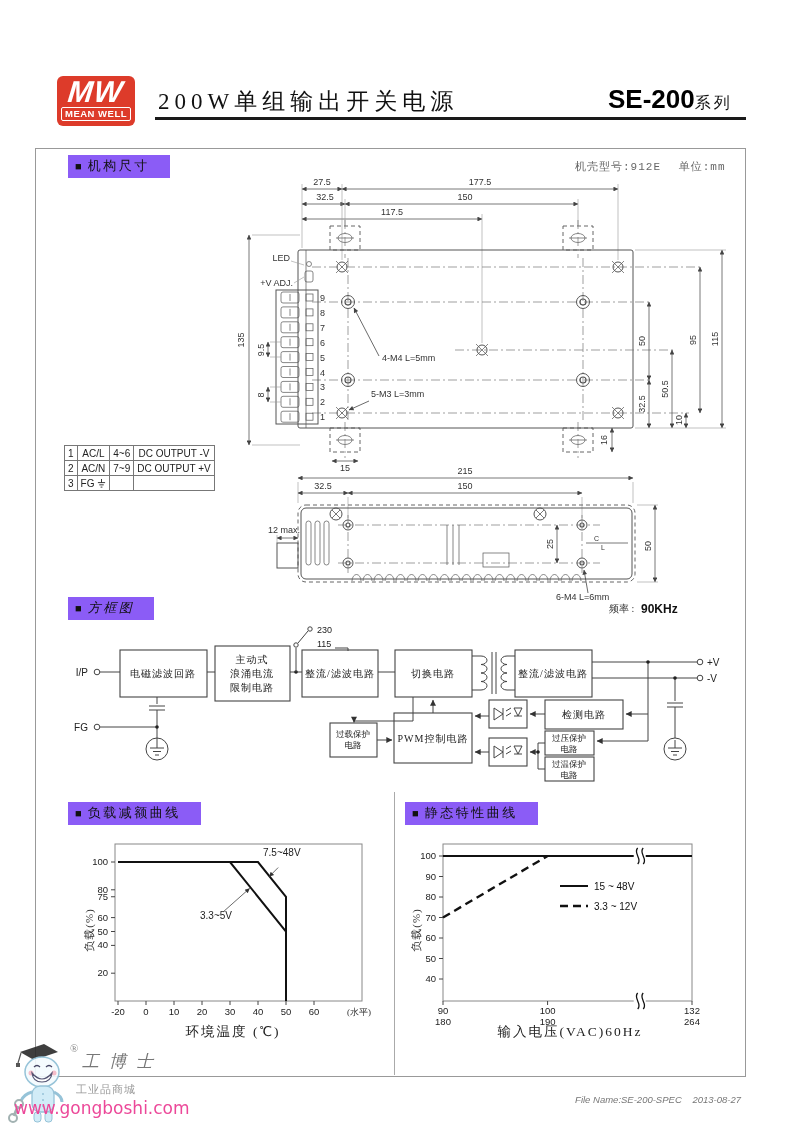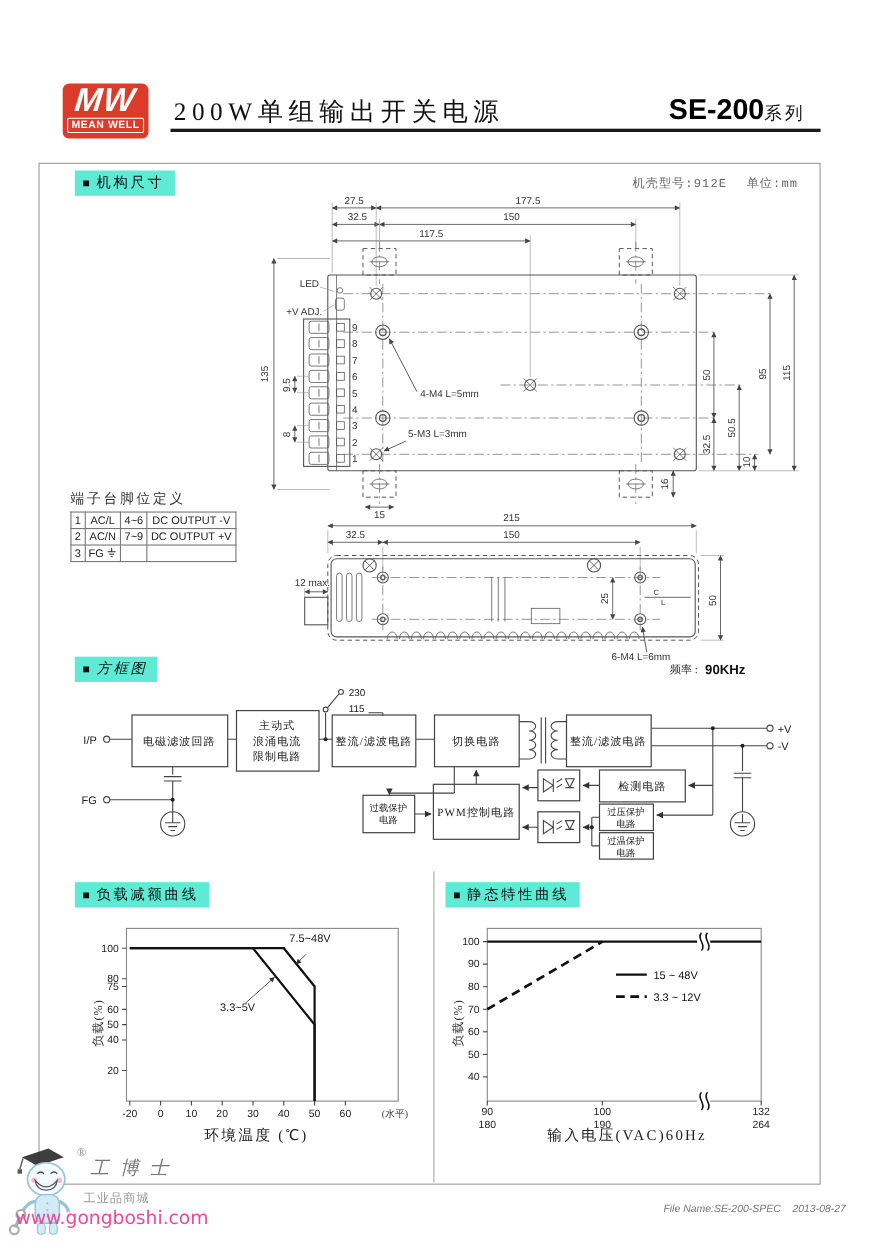--- a/index.html
+++ b/index.html
@@ -16,22 +16,22 @@
   .title{left:158px;top:86px;font-size:23px;color:#111;letter-spacing:5px;white-space:nowrap;}
   .series{left:608px;top:84px;white-space:nowrap;}
   .series .model{font:bold 26px "Liberation Sans",sans-serif;color:#000;}
   .series .suffix{font-size:16px;letter-spacing:3px;color:#111;}
   .rule{left:155px;top:117px;width:591px;height:2.5px;background:#1a1a1a;}
 
   
   .frame{left:35px;top:148px;width:709px;height:927px;border:1px solid #999;}
   .vdivider{left:394px;top:792px;width:1px;height:283px;background:#aaa;}
 
-  .sechdr{background:#5eead4;color:#111;font-size:13px;letter-spacing:2.5px;
-          padding:2px 9px 3px 7px;white-space:nowrap;}
+  .sechdr{background:#8b5cf6;color:#111;font-size:13px;letter-spacing:2.5px;
+          padding:2px 20px 3px 7px;white-space:nowrap;}
   .sechdr .bullet{font-size:11px;margin-right:6px;letter-spacing:0;}
   .unitline{left:575px;top:159px;font-size:11px;color:#666;letter-spacing:1px;}
   .unitline span{margin-left:14px;font-family:Liberation Mono, monospace;}
 
   
   .pintable-wrap{left:64px;top:445px;}
   .pintable-title{font-size:12.5px;letter-spacing:2.5px;color:#333;margin-bottom:3px;}
   table.pins{border-collapse:collapse;}
   table.pins th,table.pins td{border:1px solid #777;height:14px;padding:0 3px;text-align:center;}
   table.pins th{font:9.5px "Liberation Serif",serif;color:#555;letter-spacing:1px;font-weight:normal;}
@@ -71,21 +71,21 @@
   .ylab{font:11px "Liberation Serif",serif;fill:#333;letter-spacing:1px;}
   .xlab{font:13.5px "Liberation Serif",serif;fill:#222;letter-spacing:2px;}
   .brk{fill:none;stroke:#111;stroke-width:1.3;}
   .legtxt{font:10px "Liberation Sans",sans-serif;fill:#111;}
 
   
   .reg{left:70px;top:1042px;font-size:11px;color:#888;}
   .brand{left:82px;top:1050px;font:italic 17px "DejaVu Serif",serif;color:#777;letter-spacing:10px;}
   .mall{left:76px;top:1082px;font-size:11px;color:#999;letter-spacing:1px;}
   .url{left:14px;top:1098px;font:17px "DejaVu Sans",sans-serif;color:#ec4899;}
-  .filename{left:464px;top:1094px;width:305px;text-align:right;
+  .filename{left:436px;top:1094px;width:305px;text-align:right;
             font:italic 9.5px "Liberation Sans",sans-serif;color:#777;}
   .filename span{margin-left:8px;}
 </style>
 </head>
 <body>
 
 <div class="page">
 
   <div class="abs logo">
     <div class="mw">MW</div>
@@ -369,21 +369,20 @@
 
       <text class="dt" x="556" y="600">6-M4 L=6mm</text>
       <line class="annln" x1="588" y1="593" x2="584" y2="570" marker-end="url(#ma)"></line>
     </g>
 
     <text class="freq-l" x="609" y="612">频率 :</text>
     <text class="freq-v" x="641" y="613">90KHz</text>
   </svg>
 
   <div class="abs pintable-wrap">
-    <div class="pintable-title">端子台脚位定义</div>
     <table class="pins">
       <tbody>
       <tr>
         <td>1</td>
         <td>AC/L</td>
         <td>4~6</td>
         <td>DC OUTPUT -V</td>
       </tr>
       <tr>
         <td>2</td>

